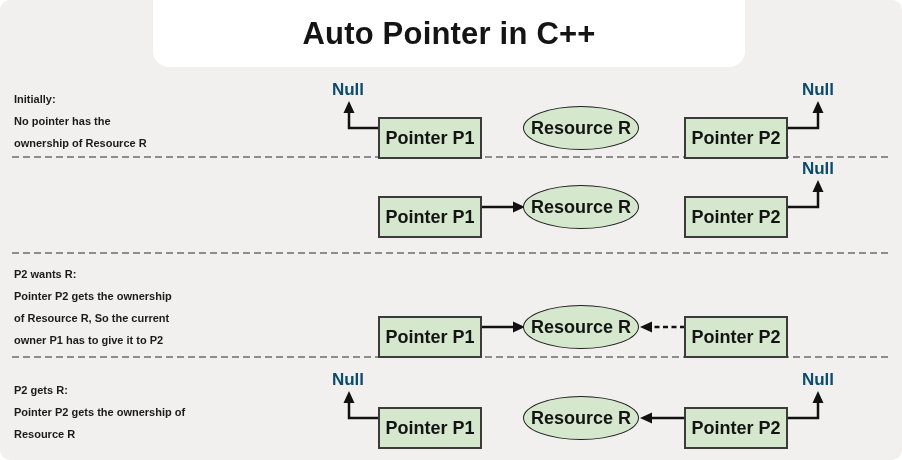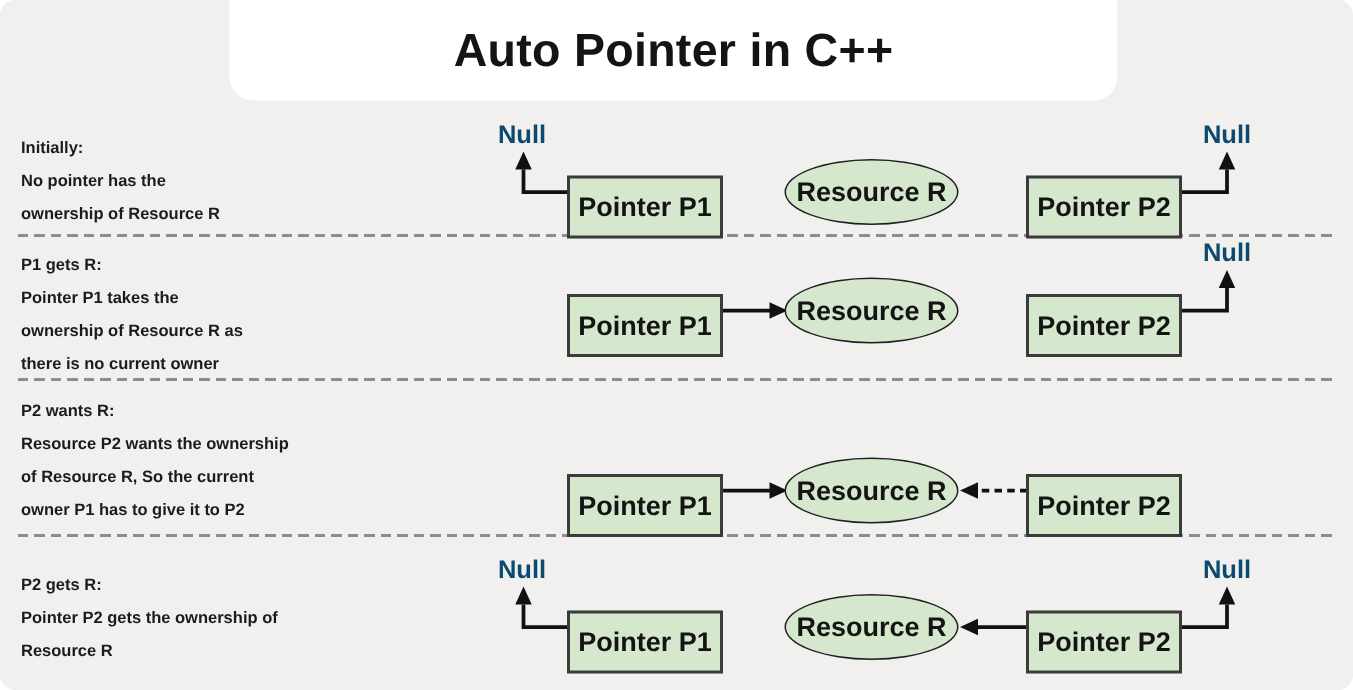--- a/index.html
+++ b/index.html
@@ -92,41 +92,37 @@
   <div class="node-box" style="left:378px; top:107px">Pointer P1</div>
   <div class="node-ellipse" style="left:523px; top:106px">Resource R</div>
   <div class="node-box" style="left:684px; top:107px">Pointer P2</div>
 
   <svg class="arrow" style="left:788px; top:100px" width="42" height="30" viewBox="0 0 42 30">
     <path d="M0,28 H30 V13"></path>
       <polygon points="30,1 24.5,13 35.5,13"></polygon>
   </svg>
   <div class="null-label" style="left:798px; top:80px">Null</div>
 
-  <div class="desc" style="top:166px">P1 gets R:
-Pointer P1 takes the
-ownership of Resource R as
-there is no current owner</div>
 
   <div class="node-box" style="left:378px; top:186px">Pointer P1</div>
   <svg class="arrow" style="left:482px; top:199px" width="44" height="16" viewBox="0 0 44 16">
     <line x1="0" y1="8" x2="32" y2="8"></line>
       <polygon points="43,8 31,2.5 31,13.5"></polygon>
   </svg>
   <div class="node-ellipse" style="left:523px; top:185px">Resource R</div>
   <div class="node-box" style="left:684px; top:186px">Pointer P2</div>
 
   <svg class="arrow" style="left:788px; top:179px" width="42" height="30" viewBox="0 0 42 30">
     <path d="M0,28 H30 V13"></path>
       <polygon points="30,1 24.5,13 35.5,13"></polygon>
   </svg>
   <div class="null-label" style="left:798px; top:159px">Null</div>
 
   <div class="desc" style="top:263px">P2 wants R:
-Resource P2 wants the ownership
+Pointer P2 gets the ownership
 of Resource R, So the current
 owner P1 has to give it to P2</div>
 
   <div class="node-box" style="left:378px; top:306px">Pointer P1</div>
   <svg class="arrow" style="left:482px; top:319px" width="44" height="16" viewBox="0 0 44 16">
     <line x1="0" y1="8" x2="32" y2="8"></line>
       <polygon points="43,8 31,2.5 31,13.5"></polygon>
   </svg>
   <div class="node-ellipse" style="left:523px; top:305px">Resource R</div>
   <svg class="arrow" style="left:639px; top:319px" width="46" height="16" viewBox="0 0 46 16">

